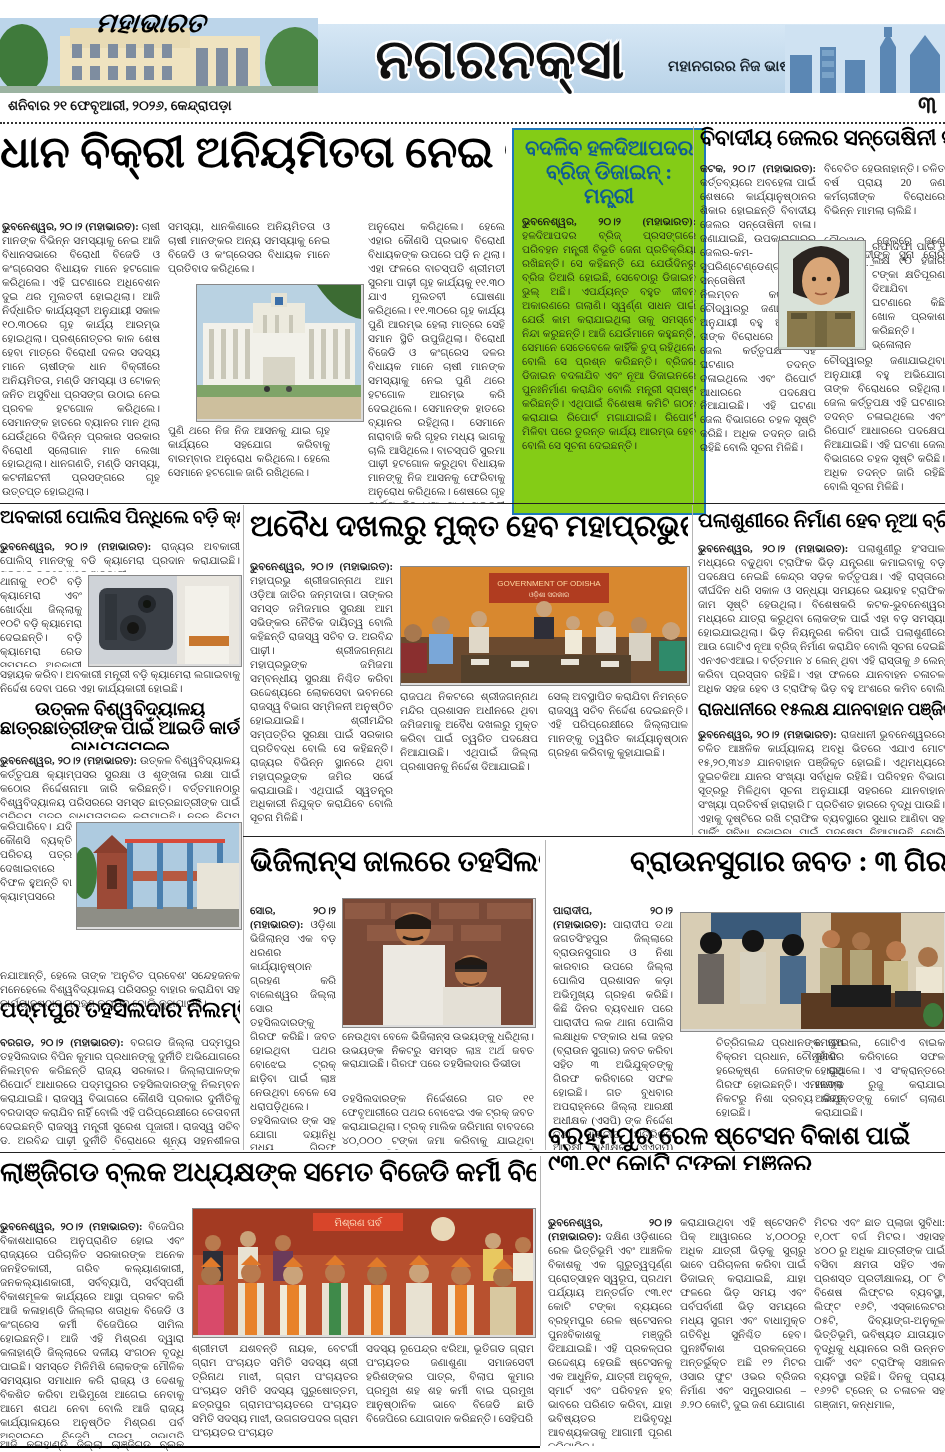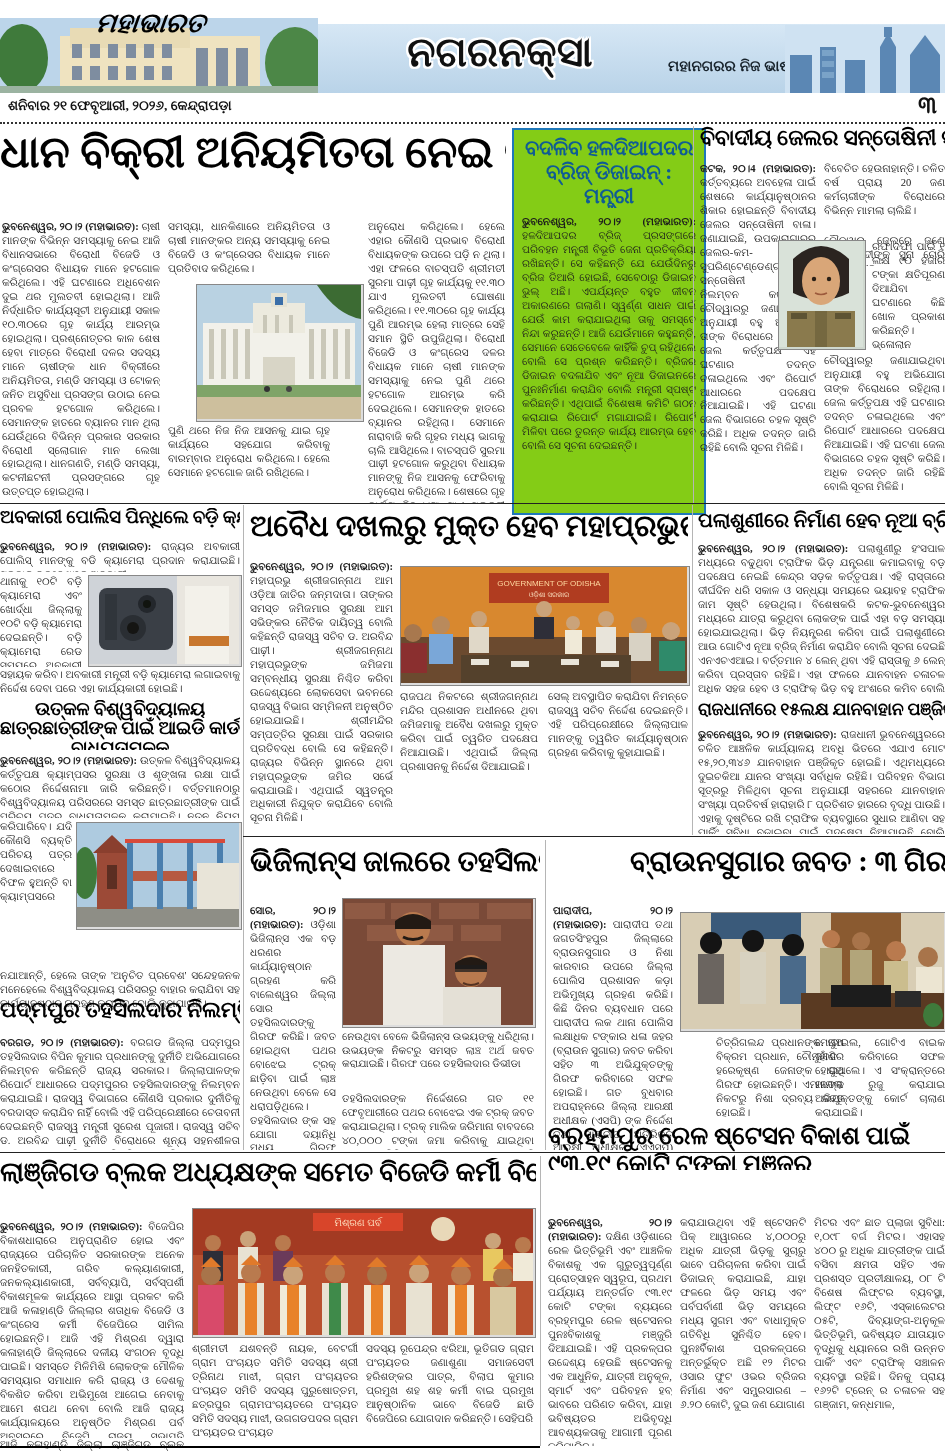--- a/index.html
+++ b/index.html
@@ -10,21 +10,21 @@
   .col{font-size:10.6px;line-height:1.32;text-align:justify;overflow:hidden;color:#1c1c1c;}
   .col b{font-weight:700;}
   .vr{width:1px;background:#b5b5b5;}
   .hr{height:1px;background:#222;}
   .hr2{height:2px;background:#000;}
   .dotted{border-top:2px dotted #333;height:0;}
   .photo{border:1px solid #888;background:#ddd;overflow:hidden;}
   .photo svg{display:block;}
   #masthead-band{left:0;top:24px;width:945px;height:69px;
      background:linear-gradient(#d6e7f5,#b9d3e8);}
-  #nameplate{font-weight:700;font-size:41px;color:#101010;
+  #nameplate{font-weight:700;font-size:55px;color:#101010;
      text-shadow:-2px 0 #fff,2px 0 #fff,0 -2px #fff,0 2px #fff,-2px -2px #fff,2px 2px #fff,2px -2px #fff,-2px 2px #fff;}
   #logo-script{font-weight:700;font-style:italic;font-size:27px;transform:skewX(-6deg);color:#000;}
   #subtitle{font-weight:700;font-size:15px;color:#17222b;}
   #dateline{font-weight:700;font-size:13.5px;}
   #pagenum{font-weight:700;font-size:24px;}
   .bluebox{background:#84cc16;border:2px solid #1f77b8;}
   .bluebox .hl{color:#0f5c94;text-align:center;}
   .cap{font-size:10.4px;line-height:1.3;text-align:justify;color:#1c1c1c;overflow:hidden;}
 </style>
 </head>
@@ -133,21 +133,21 @@
     <div class="hl" style="font-size:21px;line-height:1.15;">ବଦଳିବ ହଳଦିଆପଦର ବ୍ରିଜ୍ ଡିଜାଇନ୍ : ମନ୍ତ୍ରୀ</div>
     <div class="col" style="margin-top:7px;height:290px;">
       <b>ଭୁବନେଶ୍ୱର, ୨୦।୨ (ମହାଭାରତ):</b> <span>ହଳଦିଆପଦର ବ୍ରିଜ୍ ପ୍ରସଙ୍ଗରେ ପରିବହନ ମନ୍ତ୍ରୀ ବିଭୂତି ଜେନା ପ୍ରତିକ୍ରିୟା ରଖିଛନ୍ତି। ସେ କହିଛନ୍ତି ଯେ ଯେଉଁଦିନରୁ ବ୍ରିଜ ତିଆରି ହୋଇଛି, ସେବେଠାରୁ ଡିଜାଇନ ଭୁଲ୍ ଅଛି। ଏପର୍ଯ୍ୟନ୍ତ ବହୁତ ଜୀବନ ଅକାରଣରେ ଗଲାଣି। ସ୍ୱର୍ଣ୍ଣ ସାଧନ ପାଇଁ ଯେଉଁ କାମ କରାଯାଇଥିଲା ତାକୁ ସମସ୍ତେ ନିନ୍ଦା କରୁଛନ୍ତି। ଆଜି ଯେଉଁମାନେ କହୁଛନ୍ତି, ସେମାନେ ସେତେବେଳେ କାହିଁକି ଚୁପ୍ ରହିଥିଲେ ବୋଲି ସେ ପ୍ରଶ୍ନ କରିଛନ୍ତି। ବ୍ରିଜର ଡିଜାଇନ ବଦଳାଯିବ ଏବଂ ନୂଆ ଡିଜାଇନରେ ପୁନଃନିର୍ମାଣ କରାଯିବ ବୋଲି ମନ୍ତ୍ରୀ ସ୍ପଷ୍ଟ କରିଛନ୍ତି। ଏଥିପାଇଁ ବିଶେଷଜ୍ଞ କମିଟି ଗଠନ କରାଯାଇ ରିପୋର୍ଟ ମଗାଯାଇଛି। ରିପୋର୍ଟ ମିଳିବା ପରେ ତୁରନ୍ତ କାର୍ଯ୍ୟ ଆରମ୍ଭ ହେବ ବୋଲି ସେ ସୂଚନା ଦେଇଛନ୍ତି।</span>
     </div>
   </div>
 
   <div class="abs vr" style="left:693px;top:126px;height:377px;"></div>
 
   <div class="abs hl" style="left:700px;top:126px;width:245px;height:30px;font-size:22px;white-space:nowrap;">ବିବାଦୀୟ ଜେଲର ସନ୍ତୋଷିନୀ ସସ୍ପେଣ୍ଡ</div>
   <div class="abs col" style="left:700px;top:162px;width:116px;height:341px;">
-    <b>କଟକ, ୨୦।4 (ମହାଭାରତ):</b> <span>କର୍ତ୍ତବ୍ୟରେ ଅବହେଳା ପାଇଁ ଶେଷରେ କାର୍ଯ୍ୟାନୁଷ୍ଠାନର ଶିକାର ହୋଇଛନ୍ତି ବିବାଦୀୟ ଜେଲର ସନ୍ତୋଷିନୀ ବାଳା। ଜଣାଯାଇଛି, ଉପକାରାଗାରର ଜେଲର-କମ-ସୁପରିଣ୍ଟେଣ୍ଡେଣ୍ଟ ସନ୍ତୋଷିନୀ ବାଳାଙ୍କୁ ନିଲମ୍ବନ କରାଯାଇଛି।</span>
+    <b>କଟକ, ୨୦।7 (ମହାଭାରତ):</b> <span>କର୍ତ୍ତବ୍ୟରେ ଅବହେଳା ପାଇଁ ଶେଷରେ କାର୍ଯ୍ୟାନୁଷ୍ଠାନର ଶିକାର ହୋଇଛନ୍ତି ବିବାଦୀୟ ଜେଲର ସନ୍ତୋଷିନୀ ବାଳା। ଜଣାଯାଇଛି, ଉପକାରାଗାରର ଜେଲର-କମ-ସୁପରିଣ୍ଟେଣ୍ଡେଣ୍ଟ ସନ୍ତୋଷିନୀ ବାଳାଙ୍କୁ ନିଲମ୍ବନ କରାଯାଇଛି।</span>
     <span>ଚୌଦ୍ୱାରରୁ ଜଣାଯାଇଥିବା ଅନୁଯାୟୀ ବହୁ ଅଭିଯୋଗ ତାଙ୍କ ବିରୋଧରେ ରହିଥିଲା। ଜେଲ କର୍ତ୍ତୃପକ୍ଷ ଏହି ଘଟଣାର ତଦନ୍ତ ଚଳାଇଥିଲେ ଏବଂ ରିପୋର୍ଟ ଆଧାରରେ ପଦକ୍ଷେପ ନିଆଯାଇଛି। ଏହି ଘଟଣା ଜେଲ ବିଭାଗରେ ଚହଳ ସୃଷ୍ଟି କରିଛି। ଅଧିକ ତଦନ୍ତ ଜାରି ରହିଛି ବୋଲି ସୂଚନା ମିଳିଛି।</span>
   </div>
   <div class="abs col" style="left:824px;top:162px;width:121px;height:72px;">ବିବେଚିତ ହେଉନାହାନ୍ତି। ଚଳିତ ବର୍ଷ ପ୍ରାୟ 20 ଜଣ କର୍ମଚାରୀଙ୍କ ବିରୋଧରେ ବିଭିନ୍ନ ମାମଲା ଚାଲିଛି।</div>
   <div class="abs col" style="left:824px;top:234px;width:121px;height:32px;">ଚୌଦ୍ୱାର ଜେଲରେ ଜଣେ ମହିଳା ବନ୍ଦୀଙ୍କ ସୁନା ଚୋରି ହେବା ଓ ତା'ର</div>
 
   <div class="abs photo" style="left:778px;top:240px;width:86px;height:108px;background:#cfd8cf;">
     <svg width="84" height="106" viewBox="0 0 84 106">
       <rect width="84" height="106" fill="#d9e2d9"></rect>
       <path d="M14 18 Q42 -8 70 18 L70 52 Q42 66 14 52 Z" fill="#2b2420"></path>
       <ellipse cx="42" cy="40" rx="19" ry="24" fill="#d9a678"></ellipse>

